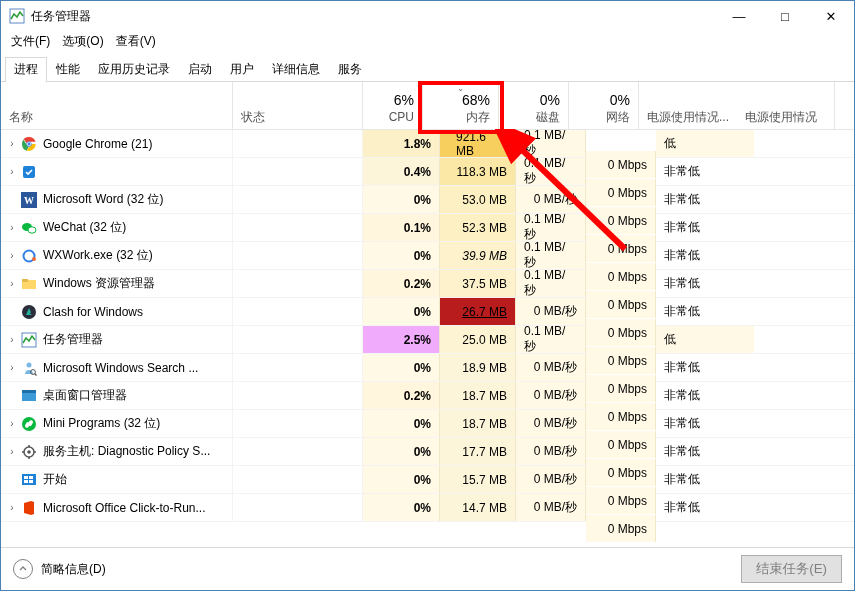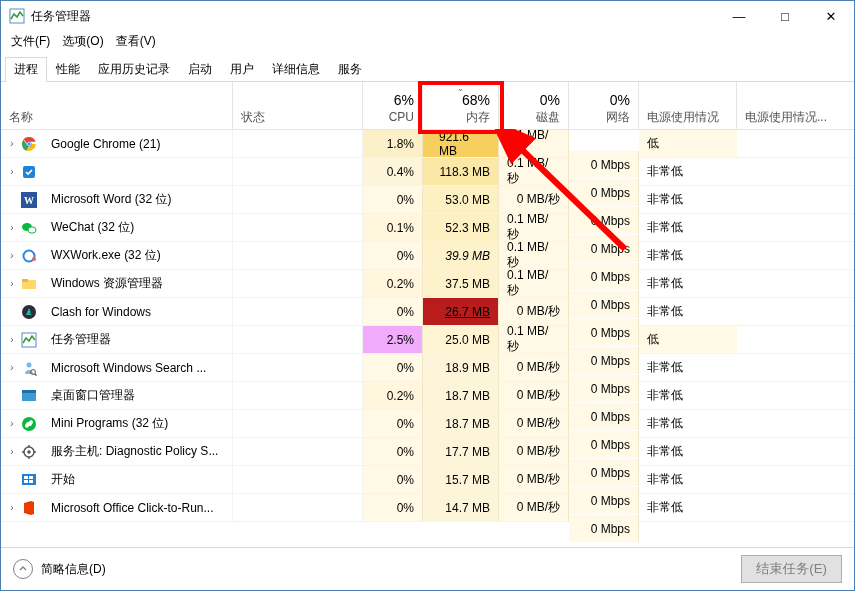--- a/index.html
+++ b/index.html
@@ -134,38 +134,38 @@
     box-sizing: border-box;
     border-right: 1px solid #f0e6c8;
     height: 100%;
     display: flex;
     align-items: center;
     padding: 0 8px;
   }
   .cell.right { justify-content: flex-end; }
   .c-name   { width: 232px; border-right-color: #f3f3f3; padding-left: 6px; }
   .c-status { width: 130px; border-right-color: #f3f3f3; }
-  .c-cpu    { width: 60px;  }
+  .c-cpu    { width: 77px; font-weight: bold;  }
   .c-mem    { width: 76px; padding-left: 16px;  }
   .c-disk   { width: 70px;  }
   .c-net    { width: 70px; margin-top: 42px;  }
   .c-power  { width: 98px;  border-right: none; justify-content: flex-start;}
   .c-power2 { width: 98px; border-right: none; }
 
   .expander {
     width: 10px; display:inline-block; text-align:center;
     color: #666; font-size: 10px; margin-right: 4px;
   }
   .proc-icon {
     width: 16px; height: 16px; margin-right: 6px;
     display: inline-flex; align-items: center; justify-content: center;
     flex: 0 0 16px;
   }
   .proc-name {
-    white-space: nowrap; overflow: hidden; text-overflow: ellipsis; margin-left: 8px;
+    white-space: nowrap; overflow: hidden; text-overflow: ellipsis;
   }
 
   
   .footer {
     height: 42px;
     border-top: 1px solid #d9d9d9;
     display: flex;
     align-items: center;
     padding: 0 12px;
     gap: 8px;
@@ -257,25 +257,25 @@
       <span class="small">内存</span>
     </div>
     <div class="hcell right col-disk">
       <span class="big">0%</span>
       <span class="small">磁盘</span>
     </div>
     <div class="hcell right col-net">
       <span class="big">0%</span>
       <span class="small">网络</span>
     </div>
+    <div class="hcell left col-power2">
+        <span class="small">电源使用情况...</span>
+      </div>
     <div class="hcell left col-power">
         <span class="small">电源使用情况</span>
-      </div>
-    <div class="hcell left col-power2">
-        <span class="small">电源使用情况...</span>
       </div>
   </div>
 
   <div class="process-list" id="proc-body">
       <div class="row">
         <div class="cell c-name">
           <span class="expander">›</span>
           <span class="proc-icon">
             <svg width="16" height="16" viewBox="0 0 16 16">
               <circle cx="8" cy="8" r="7" fill="#fff"></circle>

